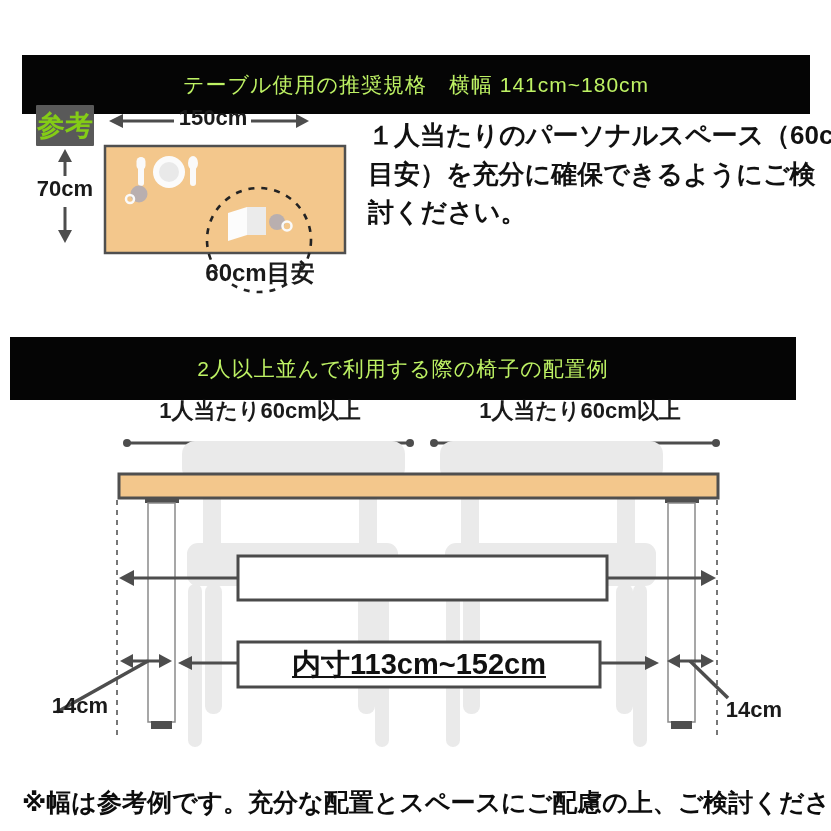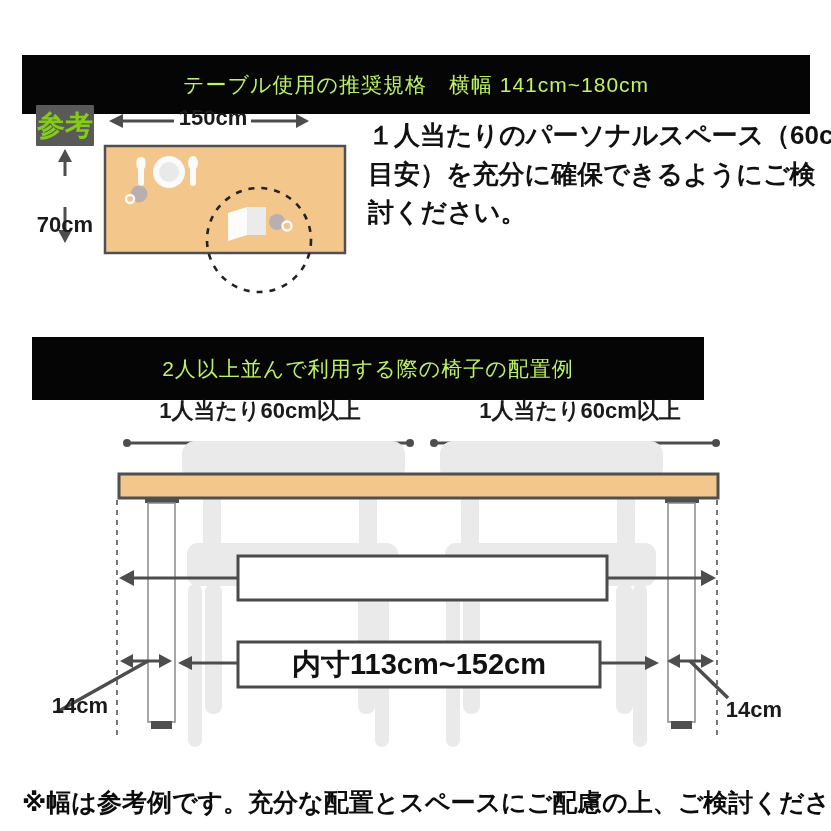--- a/index.html
+++ b/index.html
@@ -176,39 +176,40 @@
   </svg>
 
   <div class="banner abs" style="left:22px;top:21px;width:788px;height:59px;">
     <span>テーブル使用の推奨規格　横幅 141cm~180cm</span>
   </div>
 
   <div class="badge abs" style="left:36px;top:105px;width:58px;height:41px;">参考</div>
 
   <div class="lbl dim abs" style="left:174px;top:105px;width:78px;">150cm</div>
 
-  <div class="lbl dim abs" style="left:28px;top:176px;width:74px;margin-top:36px;">70cm</div>
-
+  <div class="lbl dim abs" style="left:28px;top:176px;width:74px;">70cm</div>
+
+  <div class="lbl small abs" style="left:203px;top:257px;width:114px;">60cm目安</div>
 
   <div class="abs" style="left:368px;top:116px;">
     <div class="note">１人当たりのパーソナルスペース（60cm</div>
     <div class="note">目安）を充分に確保できるようにご検</div>
     <div class="note">討ください。</div>
   </div>
 
-  <div class="banner abs" style="left:32px;top:303px;width:672px;height:63px;justify-content:center;">
+  <div class="banner abs" style="left:10px;top:303px;width:786px;height:63px;justify-content:center;">
     <span>2人以上並んで利用する際の椅子の配置例</span>
   </div>
 
   <div class="lbl dim abs" style="left:148px;top:396px;width:224px;">1人当たり60cm以上</div>
 
   <div class="lbl dim abs" style="left:468px;top:396px;width:224px;">1人当たり60cm以上</div>
 
 
-  <div class="boxlbl abs" style="left:238px;top:642px;width:362px;height:45px;">内寸113cm~152cm</div>
+  <div class="boxlbl abs" style="left:238px;top:642px;width:362px;height:45px;text-decoration:underline;">内寸113cm~152cm</div>
 
   <div class="lbl dim abs" style="left:41px;top:693px;width:78px;">14cm</div>
 
   <div class="lbl dim abs" style="left:715px;top:697px;width:78px;">14cm</div>
 
   <div class="foot abs" style="left:22px;top:786px;">※幅は参考例です。充分な配置とスペースにご配慮の上、ご検討ください。</div>
 
 </div>
 
 </body></html>

